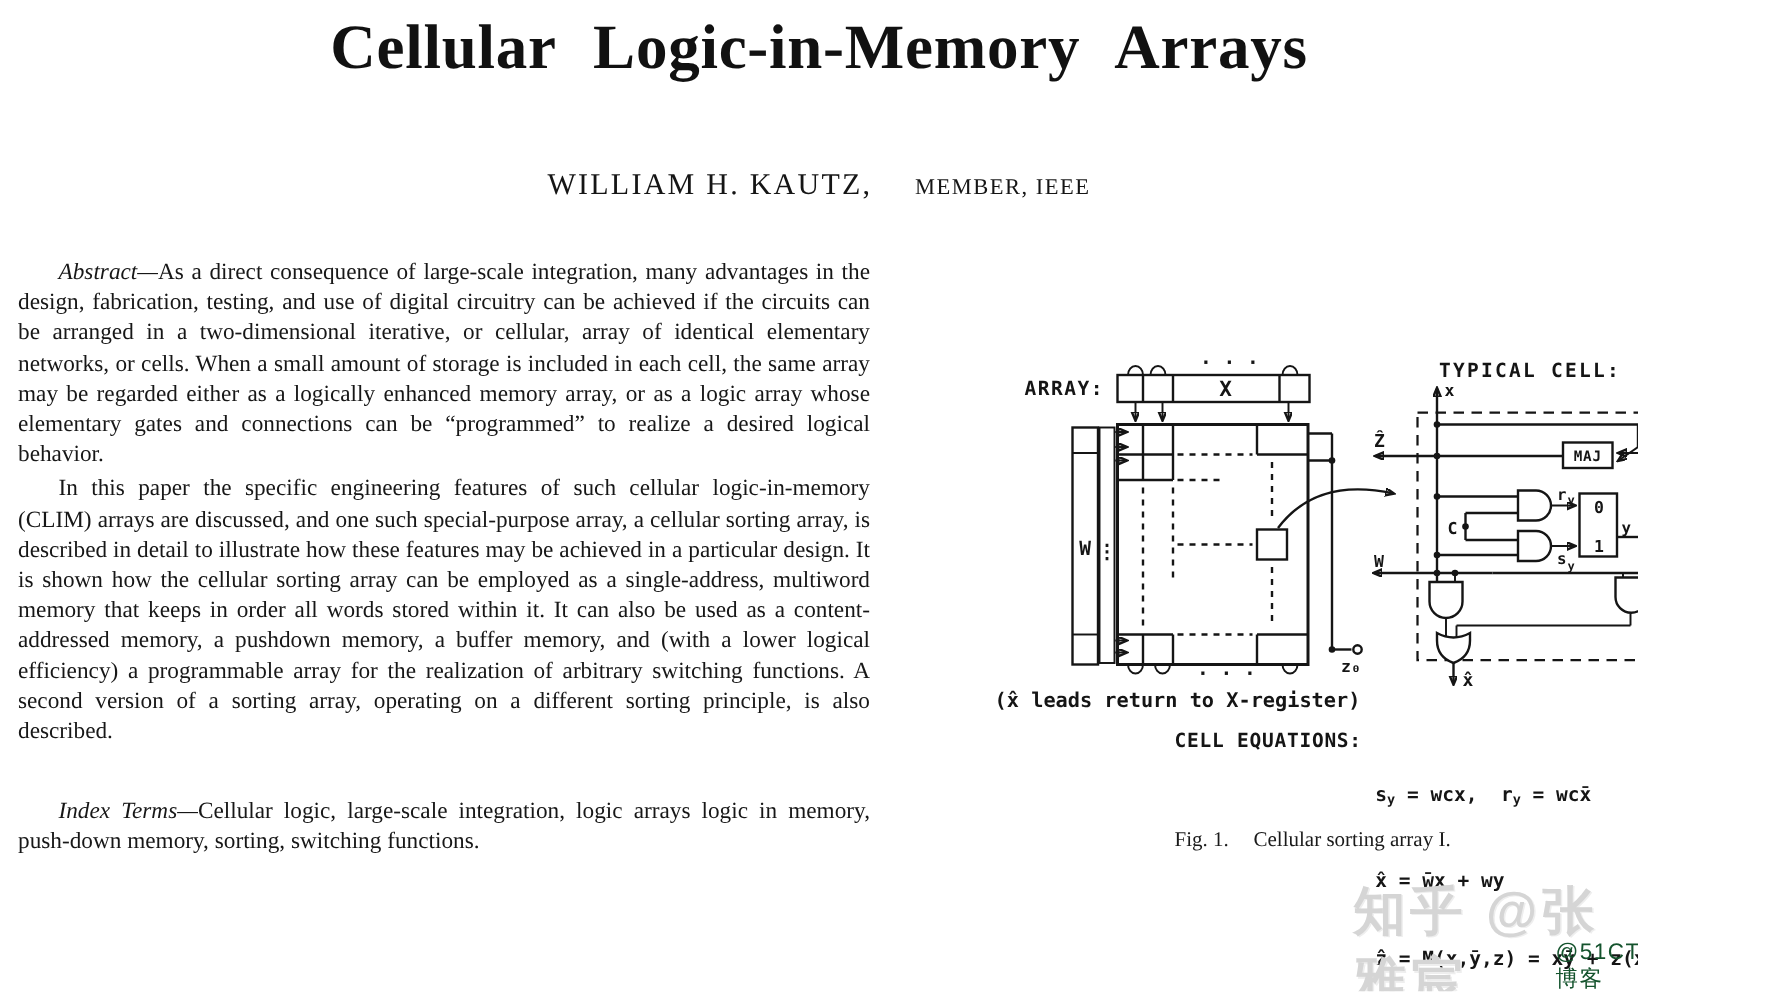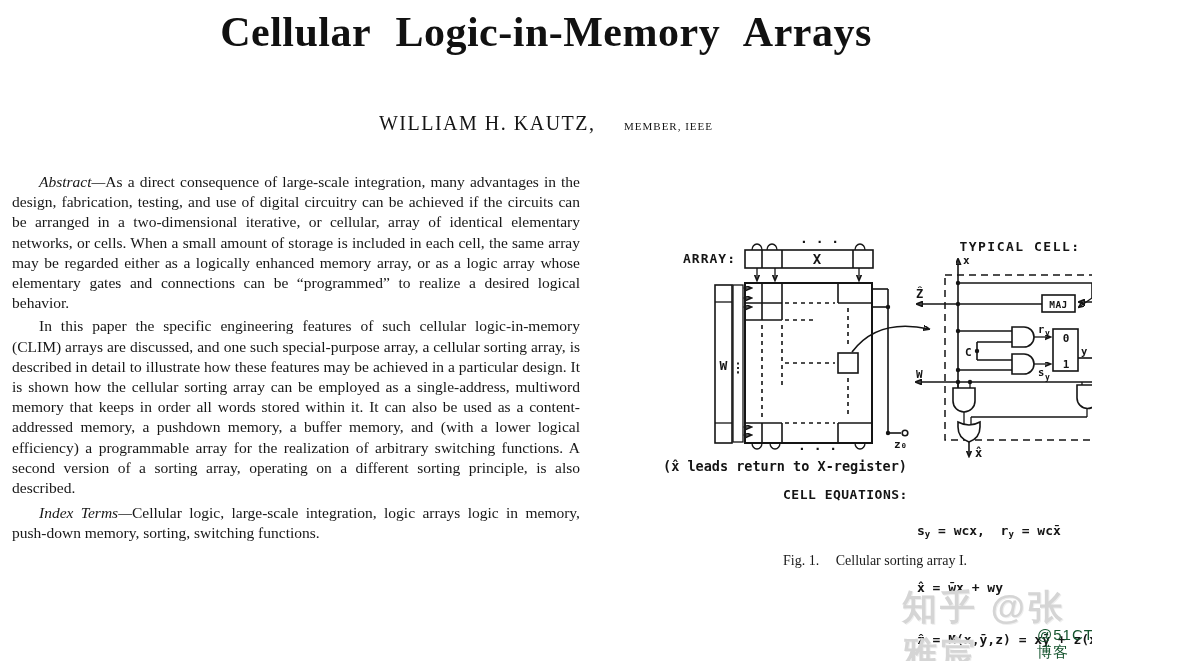--- a/index.html
+++ b/index.html
@@ -10,29 +10,29 @@
   }
   .title {
     position:absolute; top:8px; left:0; width:100%;
     text-align:center; font-size:42px; font-weight:700;
     word-spacing:14px; letter-spacing:0.5px; color:#111;
   }
   .author-line {
     position:absolute; top:112px; left:0; width:100%;
     text-align:center; font-size:20px; letter-spacing:1.5px; color:#151515;
   }
-  .author-line .membership { font-size:11px; letter-spacing:1px; margin-left:22px; }
+  .author-line .membership { font-size:15px; letter-spacing:1px; margin-left:22px; }
   .abstract-col {
     position:absolute; left:12px; top:172px; width:568px;
     font-size:15.5px; font-weight:400; line-height:20.2px;
     text-align:justify; color:#171717;
   }
   .para { text-indent:27px; margin-bottom:3px; }
   .para .lead { font-style:italic; }
-  .para-index { margin-top:5px; }
+  .para-index { margin-top:33px; }
   
   .fig-svg { position:absolute; left:645px; top:230px; width:500px; height:250px; }
   svg line, svg path, svg rect, svg circle { stroke:#151515; fill:none; stroke-width:1.6; }
   svg .sw2 { stroke-width:2; }
   svg .sw13 { stroke-width:1.3; }
   svg .dash { stroke-dasharray:4 4; stroke-width:1.3; }
   svg .dashbox { stroke-dasharray:7 5; stroke-width:1.5; }
   svg .gate { fill:#ffffff; stroke-width:1.6; }
   svg .whitebox { fill:#ffffff; }
   svg .dot { fill:#151515; stroke:none; }

